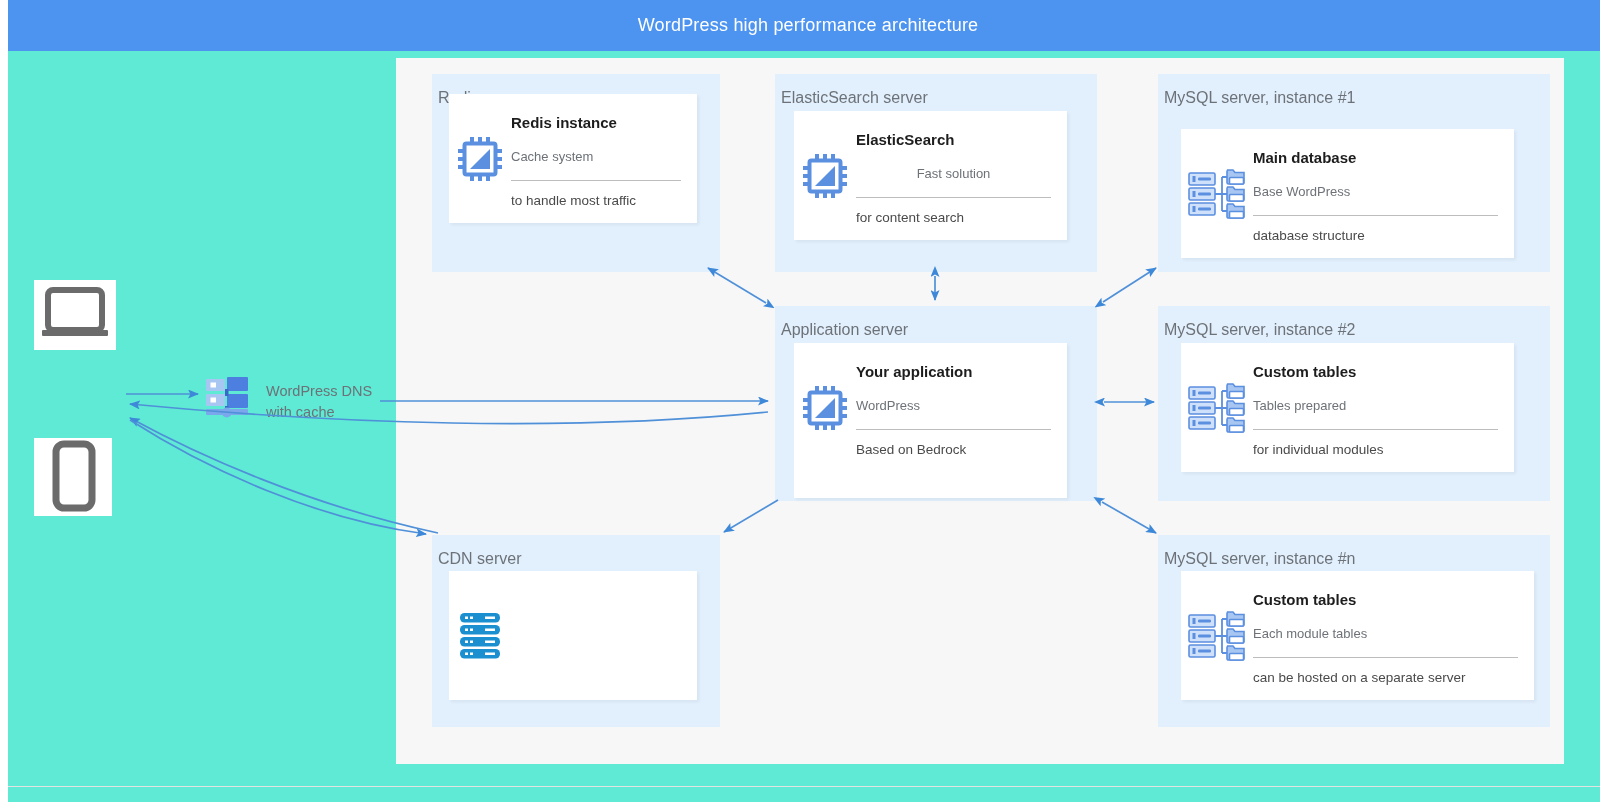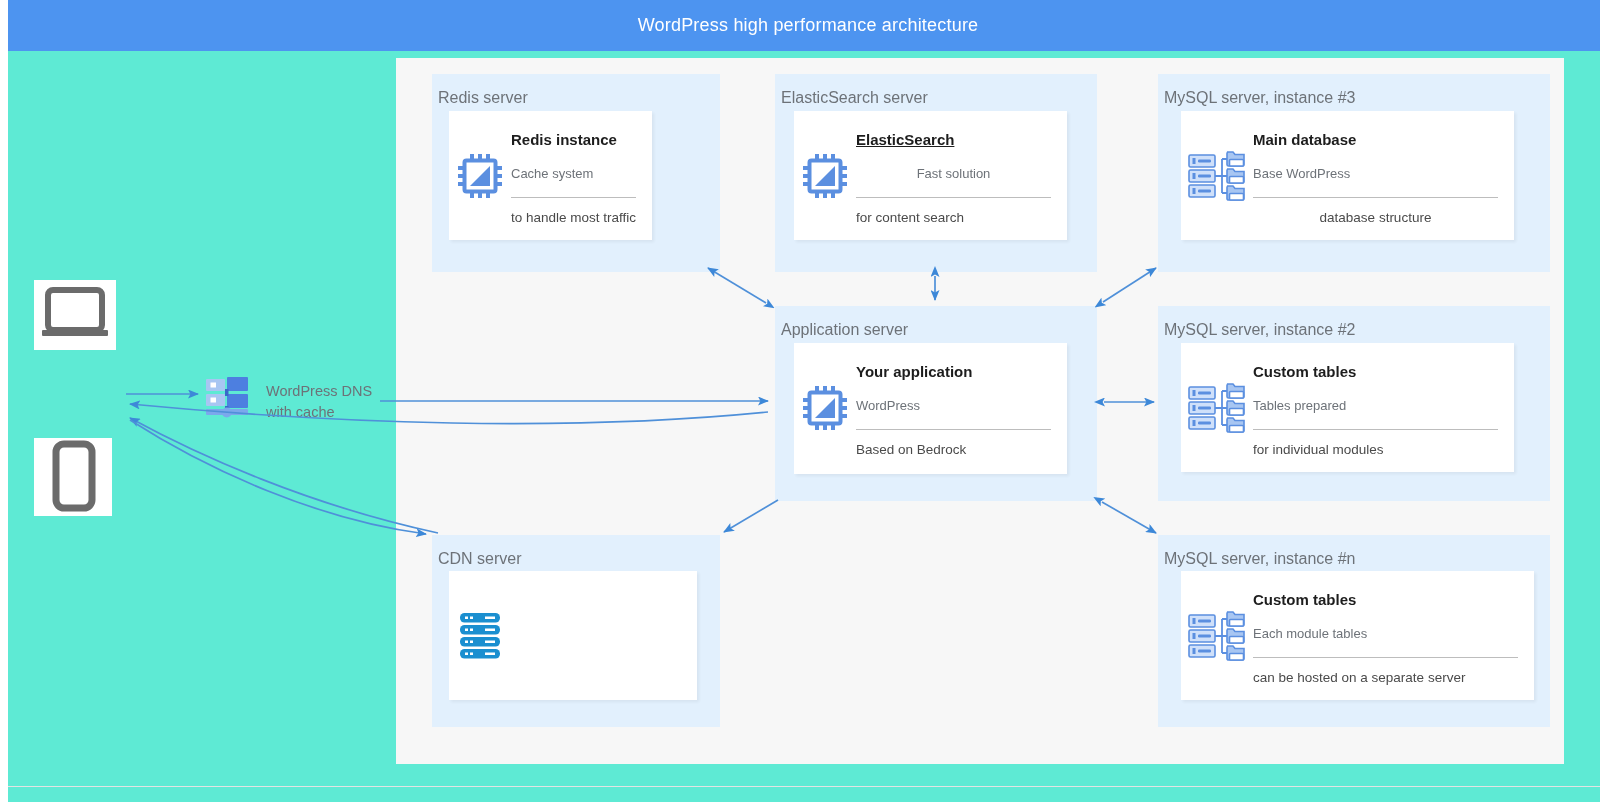--- a/index.html
+++ b/index.html
@@ -173,21 +173,21 @@
   </div>
 
   <div class="dns-label" style="left:258px; top:381px;">
     <div>WordPress DNS</div>
     <div>with cache</div>
   </div>
 
   <div class="group" style="left:424px; top:74px; width:288px; height:198px;">
     <div class="group-label">Redis server</div>
   </div>
-  <div class="card" style="left:441px; top:111px; width:203px; height:129px;">
+  <div class="card" style="left:441px; top:94px; width:248px; height:129px;">
     <div class="card-icon" style="height:129px;">
       <svg width="46" height="46" viewBox="0 0 46 46">
         <g fill="#5b8fe0">
           <rect x="13" y="1" width="4" height="7"></rect>
             <rect x="21" y="1" width="4" height="7"></rect>
             <rect x="29" y="1" width="4" height="7"></rect>
           <rect x="13" y="38" width="4" height="7"></rect>
             <rect x="21" y="38" width="4" height="7"></rect>
             <rect x="29" y="38" width="4" height="7"></rect>
           <rect x="1" y="13" width="7" height="4"></rect>
@@ -229,31 +229,31 @@
           <rect x="38" y="13" width="7" height="4"></rect>
             <rect x="38" y="21" width="7" height="4"></rect>
             <rect x="38" y="29" width="7" height="4"></rect>
         </g>
         <rect x="7.5" y="7.5" width="31" height="31" rx="2" fill="none" stroke="#5b8fe0" stroke-width="4"></rect>
         <rect x="13" y="13" width="20" height="20" fill="#ffffff"></rect>
         <path d="M13 33 L33 13 L33 33 Z" fill="#5b8fe0"></path>
       </svg>
     </div>
     <div class="card-body">
-      <div class="card-title" style="margin-top:20px;text-decoration:underline;">ElasticSearch</div>
+      <div class="card-title" style="margin-top:20px;">ElasticSearch</div>
       <div class="card-sub" style="margin-top:18px;text-align:center;">Fast solution</div>
       <div class="card-rule" style="margin-top:16px;"></div>
       <div class="card-foot" style="margin-top:12px;">for content search</div>
     </div>
   </div>
 
   <div class="group" style="left:1150px; top:74px; width:392px; height:198px;">
-    <div class="group-label">MySQL server, instance #3</div>
-  </div>
-  <div class="card" style="left:1173px; top:111px; width:333px; height:129px;">
+    <div class="group-label">MySQL server, instance #1</div>
+  </div>
+  <div class="card" style="left:1173px; top:129px; width:333px; height:129px;">
     <div class="card-icon" style="height:129px; width:72px;">
       <svg width="58" height="52" viewBox="0 0 58 52">
         <g stroke="#5b8fe0" stroke-width="1.6" fill="#cfe0fa">
           <rect x="1" y="5" width="26" height="12" rx="1.5"></rect>
           <rect x="1" y="20" width="26" height="12" rx="1.5"></rect>
           <rect x="1" y="35" width="26" height="12" rx="1.5"></rect>
         </g>
         <g fill="#5b8fe0">
           <rect x="4.5" y="8" width="3" height="6"></rect>
           <rect x="4.5" y="23" width="3" height="6"></rect>
@@ -270,28 +270,28 @@
           <rect x="41.5" y="26.5" width="14" height="6.5" rx="1" fill="#ffffff"></rect>
           <path d="M39 36 h6 l2 2.5 h9 a0 0 0 0 1 0 0 v10 a1.5 1.5 0 0 1 -1.5 1.5 h-14 a1.5 1.5 0 0 1 -1.5 -1.5 v-11 a1.5 1.5 0 0 1 1.5 -1.5 z" fill="#a8c6f2"></path>
           <rect x="41.5" y="43.5" width="14" height="6.5" rx="1" fill="#ffffff"></rect>
         </g>
       </svg>
     </div>
     <div class="card-body">
       <div class="card-title" style="margin-top:20px;">Main database</div>
       <div class="card-sub" style="margin-top:18px;">Base WordPress</div>
       <div class="card-rule" style="margin-top:16px;"></div>
-      <div class="card-foot" style="margin-top:12px;text-align:center;">database structure</div>
+      <div class="card-foot" style="margin-top:12px;">database structure</div>
     </div>
   </div>
 
   <div class="group" style="left:767px; top:306px; width:322px; height:195px;">
     <div class="group-label">Application server</div>
   </div>
-  <div class="card" style="left:786px; top:343px; width:273px; height:131px;">
+  <div class="card" style="left:786px; top:343px; width:273px; height:155px;">
     <div class="card-icon" style="height:129px;">
       <svg width="46" height="46" viewBox="0 0 46 46">
         <g fill="#5b8fe0">
           <rect x="13" y="1" width="4" height="7"></rect>
             <rect x="21" y="1" width="4" height="7"></rect>
             <rect x="29" y="1" width="4" height="7"></rect>
           <rect x="13" y="38" width="4" height="7"></rect>
             <rect x="21" y="38" width="4" height="7"></rect>
             <rect x="29" y="38" width="4" height="7"></rect>
           <rect x="1" y="13" width="7" height="4"></rect>

